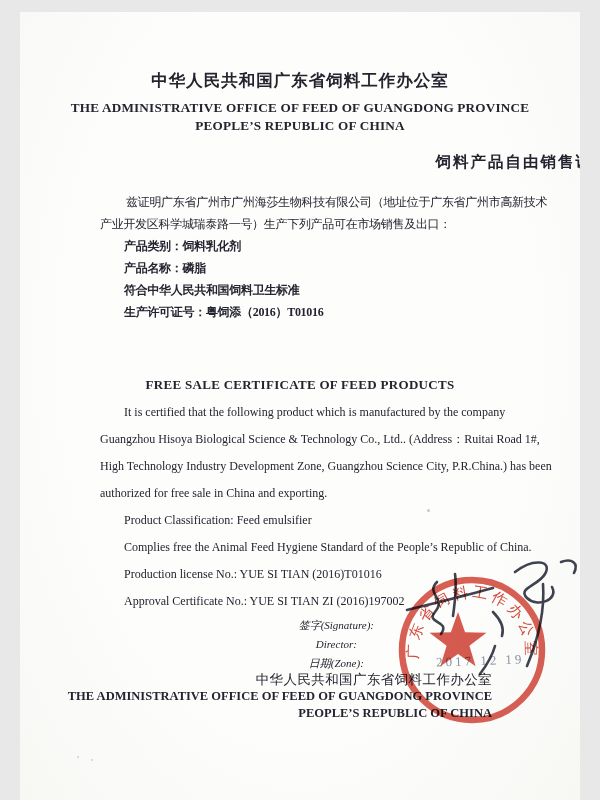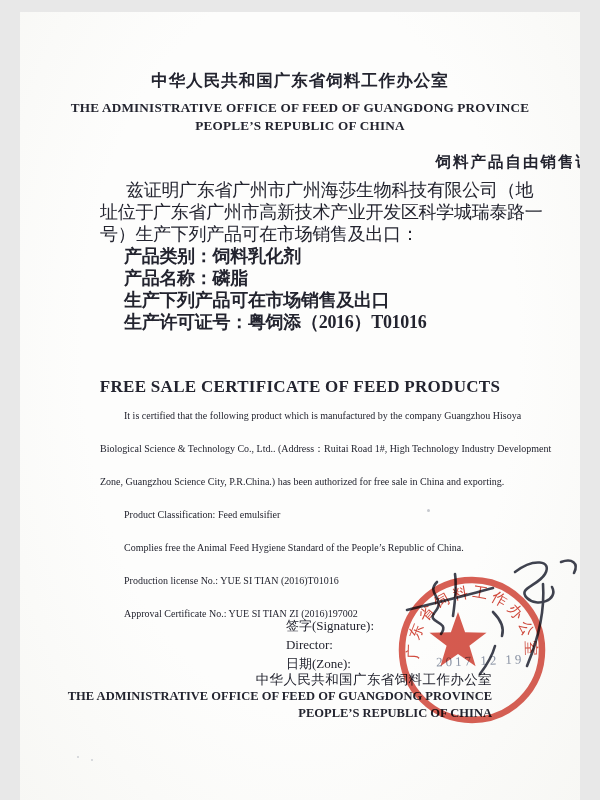--- a/index.html
+++ b/index.html
@@ -12,35 +12,35 @@
     color:#23242f;
     overflow:hidden;
   }
   .doc-header { position:absolute; top:58px; left:0; width:100%; text-align:center; }
   .title-cn { font-size:16.5px; font-weight:700; letter-spacing:1px; }
   .title-en { font-size:13.2px; font-weight:700; line-height:17.5px; margin-top:7px; letter-spacing:0.2px; }
 
   .cert-title { position:absolute; top:140px; left:0; width:100%; text-align:right;
                 font-size:15.5px; font-weight:700; letter-spacing:2px;padding-left:48px; }
 
-  .cn-body { position:absolute; top:167px; left:80px; width:448px;
-             font-size:18px; line-height:22px; letter-spacing:-0.3px; }
+  .cn-body { position:absolute; top:179px; left:80px; width:448px;
+             font-size:12px; line-height:22px; letter-spacing:-0.3px; }
   .cn-intro { text-indent:26px; }
   .cn-line { padding-left:24px; white-space:nowrap;font-weight:bold; }
 
   .en-heading { position:absolute; top:365px; left:0; width:100%; text-align:center;
-                font-size:17px; font-weight:700; letter-spacing:0.3px; }
+                font-size:13px; font-weight:700; letter-spacing:0.3px; }
 
   .en-body { position:absolute; top:387px; left:80px; width:455px;
-             font-size:10px; line-height:33px; }
+             font-size:12px; line-height:27px; }
   .en-intro { text-indent:24px; }
   .en-line { padding-left:24px; white-space:nowrap; }
 
-  .sig-block { position:absolute; top:604px; right:206px; text-align:left;
-               font-size:13px; line-height:19px; }
+  .sig-block { position:absolute; top:604px; right:206px; text-align:center;
+               font-size:11px; line-height:19px;font-style:italic; }
 
   .date-value { position:absolute; left:416px; top:641px; font-size:13px;
                 color:#8a93a4; letter-spacing:3px; transform:rotate(-2deg);
                 white-space:nowrap; }
 
   .org-block { position:absolute; top:659px; right:88px; text-align:right; }
   .org-cn { font-size:13.5px; line-height:17px; letter-spacing:0.4px; }
   .org-en { font-size:12.5px; font-weight:700; line-height:17.3px; }
 
   .seal-svg { position:absolute; left:368px; top:554px; width:170px; height:170px;
@@ -68,21 +68,21 @@
       <div>PEOPLE’S REPUBLIC OF CHINA</div>
     </div>
   </div>
 
   <div class="cert-title">饲料产品自由销售证明书</div>
 
   <div class="cn-body">
     <div class="cn-intro">兹证明广东省广州市广州海莎生物科技有限公司（地址位于广东省广州市高新技术产业开发区科学城瑞泰路一号）生产下列产品可在市场销售及出口：</div>
     <div class="cn-line">产品类别：饲料乳化剂</div>
     <div class="cn-line">产品名称：磷脂</div>
-    <div class="cn-line">生产下列产品可在市场销售及出口</div>
+    <div class="cn-line">符合中华人民共和国饲料卫生标准</div>
     <div class="cn-line">生产许可证号：粤饲添（2016）T01016</div>
   </div>
 
   <div class="en-heading">FREE SALE CERTIFICATE OF FEED PRODUCTS</div>
 
   <div class="en-body">
     <div class="en-intro">It is certified that the following product which is manufactured by the company Guangzhou Hisoya Biological Science &amp; Technology Co., Ltd.. (Address：Ruitai Road 1#, High Technology Industry Development Zone, Guangzhou Science City, P.R.China.) has been authorized for free sale in China and exporting.</div>
     <div class="en-line">Product Classification: Feed emulsifier</div>
     <div class="en-line">Complies free the Animal Feed Hygiene Standard of the People’s Republic of China.</div>
     <div class="en-line">Production license No.: YUE SI TIAN (2016)T01016</div>

